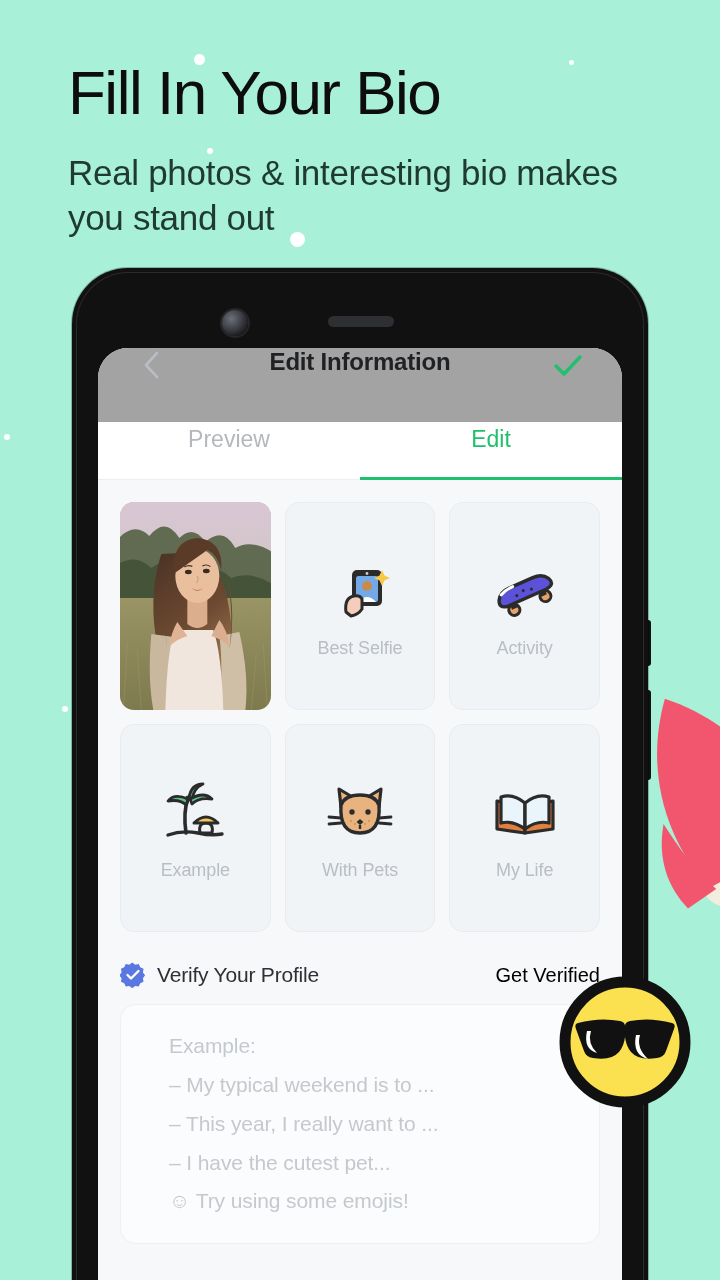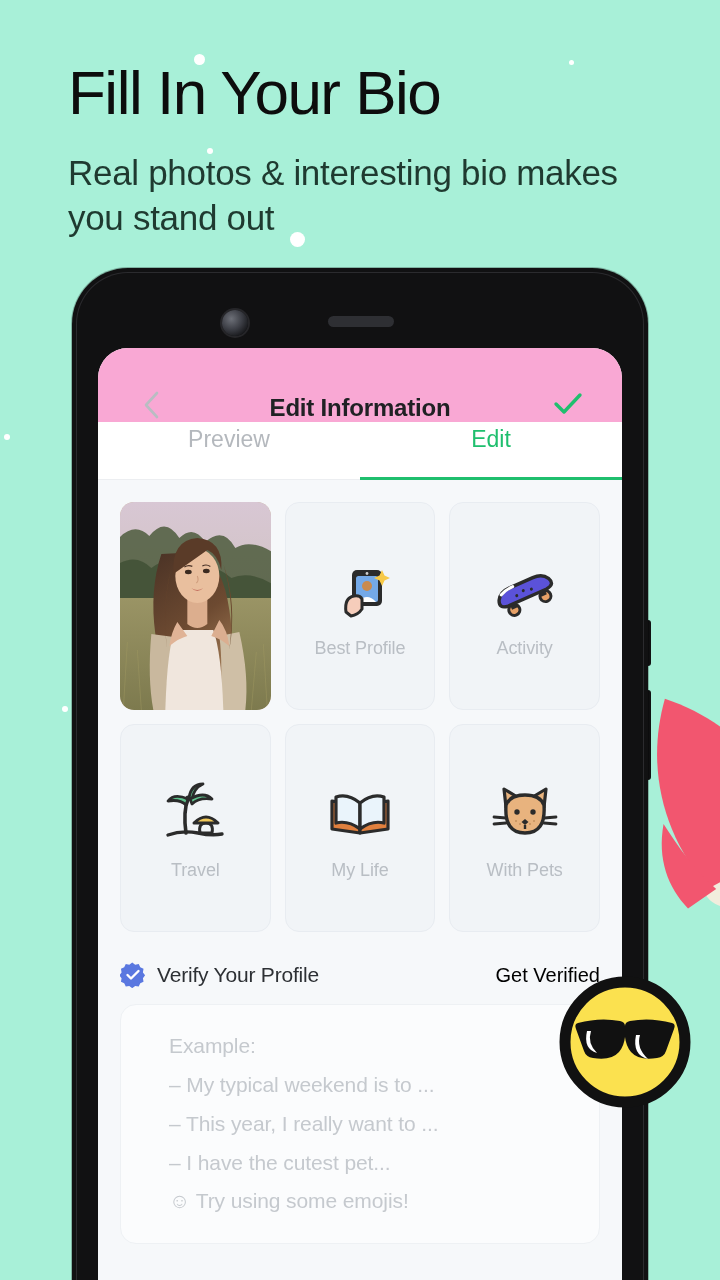--- a/index.html
+++ b/index.html
@@ -126,23 +126,23 @@
     background: #ffffff;
     border-radius: 30px 30px 0 0;
     overflow: hidden;
     z-index: 5;
   }
 
   
   .nav {
     position: relative;
     height: 74px;
-    background: #f9a8d4;
-    display: flex;
-    align-items: flex-end;
+    background: #a3a3a3;
+    display: flex;
+    align-items: flex-start;
     padding: 0 36px;
   }
   .nav-back {
     width: 34px;
     height: 34px;
     display: flex;
     align-items: center;
     justify-content: center;
     cursor: pointer;
   }
@@ -430,21 +430,21 @@
           <svg width="72" height="72" viewBox="0 0 72 72">
             <rect x="28" y="14" width="30" height="36" rx="5" fill="#2b2b2b"></rect>
             <rect x="32" y="20" width="22" height="26" rx="2.5" fill="#74a9e8"></rect>
             <circle cx="43" cy="30" r="5" fill="#c98a4e"></circle>
             <path d="M34 46 q9 -10 18 0 Z" fill="#ffffff"></path>
             <circle cx="43" cy="17.5" r="1.4" fill="#cfcfcf"></circle>
             <path d="M58 14 l2.5 5.5 L66 22 l-5.5 2.5 L58 30 l-2.5 -5.5 L50 22 l5.5 -2.5 Z" fill="#f7c948"></path>
             <path d="M22 56 q-2 -14 8 -16 q6 -1 8 3 l0 10 q-4 6 -11 7 Z" fill="#f6cdbb" stroke="#2b2b2b" stroke-width="3" stroke-linejoin="round"></path>
           </svg>
         </div>
-        <div class="cell-label">Best Profile</div>
+        <div class="cell-label">Best Selfie</div>
       </div>
 
       <div class="cell">
         <div class="cell-icon">
           <svg width="74" height="74" viewBox="0 0 74 74">
             <g transform="rotate(-24 37 37)">
               <circle cx="20" cy="49" r="5.5" fill="#e8a167" stroke="#2b2b2b" stroke-width="3"></circle>
               <circle cx="54" cy="49" r="5.5" fill="#e8a167" stroke="#2b2b2b" stroke-width="3"></circle>
               <rect x="18" y="40" width="6" height="8" fill="#2b2b2b"></rect>
               <rect x="50" y="40" width="6" height="8" fill="#2b2b2b"></rect>
@@ -465,34 +465,21 @@
             <path d="M10 58 q14 -5 30 -2 q14 3 24 1" stroke="#2b2b2b" stroke-width="3.4" fill="none" stroke-linecap="round"></path>
             <path d="M28 56 q-3 -22 2 -34" stroke="#2b2b2b" stroke-width="3.6" fill="none" stroke-linecap="round"></path>
             <path d="M30 22 q-14 -6 -20 2 q12 -2 18 4 Z" fill="#5fc28d" stroke="#2b2b2b" stroke-width="2.8" stroke-linejoin="round"></path>
             <path d="M31 21 q2 -14 14 -14 q-9 4 -11 15 Z" fill="#5fc28d" stroke="#2b2b2b" stroke-width="2.8" stroke-linejoin="round"></path>
             <path d="M32 22 q14 -8 22 0 q-13 -2 -20 5 Z" fill="#5fc28d" stroke="#2b2b2b" stroke-width="2.8" stroke-linejoin="round"></path>
             <circle cx="30" cy="21" r="2.6" fill="#2b2b2b"></circle>
             <path d="M42 56 q-2 -10 6 -10 q8 0 6 10 Z" stroke="#2b2b2b" stroke-width="3" fill="none"></path>
             <path d="M36 46 q12 -12 24 0 Z" fill="#f2c95a" stroke="#2b2b2b" stroke-width="3" stroke-linejoin="round"></path>
           </svg>
         </div>
-        <div class="cell-label">Travel</div>
-      </div>
-
-      <div class="cell">
-        <div class="cell-icon">
-          <svg width="74" height="74" viewBox="0 0 74 74">
-            <path d="M9 24 L9 52 L37 56 L37 28 Z" fill="#e0803e" stroke="#2b2b2b" stroke-width="3.2" stroke-linejoin="round"></path>
-            <path d="M65 24 L65 52 L37 56 L37 28 Z" fill="#e0803e" stroke="#2b2b2b" stroke-width="3.2" stroke-linejoin="round"></path>
-            <path d="M13 20 q12 -4 24 6 L37 52 q-12 -9 -24 -6 Z" fill="#eaf4fb" stroke="#2b2b2b" stroke-width="3.2" stroke-linejoin="round"></path>
-            <path d="M61 20 q-12 -4 -24 6 L37 52 q12 -9 24 -6 Z" fill="#eaf4fb" stroke="#2b2b2b" stroke-width="3.2" stroke-linejoin="round"></path>
-            <path d="M37 26 L37 52" stroke="#2b2b2b" stroke-width="2.4"></path>
-          </svg>
-        </div>
-        <div class="cell-label">My Life</div>
+        <div class="cell-label">Example</div>
       </div>
 
       <div class="cell">
         <div class="cell-icon">
           <svg width="74" height="74" viewBox="0 0 74 74">
             <path d="M18 30 L16 12 L31 21 Z" fill="#e8b37e" stroke="#2b2b2b" stroke-width="3.2" stroke-linejoin="round"></path>
             <path d="M56 30 L58 12 L43 21 Z" fill="#e8b37e" stroke="#2b2b2b" stroke-width="3.2" stroke-linejoin="round"></path>
             <path d="M18 28 q-2 28 19 28 q21 0 19 -28 q-4 -10 -19 -10 q-15 0 -19 10 Z" fill="#e8b37e" stroke="#2b2b2b" stroke-width="3.4" stroke-linejoin="round"></path>
             <circle cx="29" cy="35" r="2.7" fill="#2b2b2b"></circle>
             <circle cx="45" cy="35" r="2.7" fill="#2b2b2b"></circle>
@@ -501,20 +488,33 @@
             <path d="M6 40 l12 1 M6 47 l12 -1 M68 40 l-12 1 M68 47 l-12 -1" stroke="#2b2b2b" stroke-width="2.8" stroke-linecap="round"></path>
             <circle cx="28" cy="44" r="1" fill="#c48f5c"></circle>
             <circle cx="32" cy="47" r="1" fill="#c48f5c"></circle>
             <circle cx="46" cy="44" r="1" fill="#c48f5c"></circle>
             <circle cx="42" cy="47" r="1" fill="#c48f5c"></circle>
           </svg>
         </div>
         <div class="cell-label">With Pets</div>
       </div>
 
+      <div class="cell">
+        <div class="cell-icon">
+          <svg width="74" height="74" viewBox="0 0 74 74">
+            <path d="M9 24 L9 52 L37 56 L37 28 Z" fill="#e0803e" stroke="#2b2b2b" stroke-width="3.2" stroke-linejoin="round"></path>
+            <path d="M65 24 L65 52 L37 56 L37 28 Z" fill="#e0803e" stroke="#2b2b2b" stroke-width="3.2" stroke-linejoin="round"></path>
+            <path d="M13 20 q12 -4 24 6 L37 52 q-12 -9 -24 -6 Z" fill="#eaf4fb" stroke="#2b2b2b" stroke-width="3.2" stroke-linejoin="round"></path>
+            <path d="M61 20 q-12 -4 -24 6 L37 52 q12 -9 24 -6 Z" fill="#eaf4fb" stroke="#2b2b2b" stroke-width="3.2" stroke-linejoin="round"></path>
+            <path d="M37 26 L37 52" stroke="#2b2b2b" stroke-width="2.4"></path>
+          </svg>
+        </div>
+        <div class="cell-label">My Life</div>
+      </div>
+
     </div>
 
     <div class="verify-row">
       <svg class="verify-badge" viewBox="0 0 26 26">
         <path d="M13 0.5 l3 2.2 l3.6 -0.6 l1.6 3.3 l3.3 1.6 l-0.6 3.6 l2.2 3 l-2.2 3 l0.6 3.6 l-3.3 1.6 l-1.6 3.3 l-3.6 -0.6 l-3 2.2 l-3 -2.2 l-3.6 0.6 l-1.6 -3.3 l-3.3 -1.6 l0.6 -3.6 l-2.2 -3 l2.2 -3 l-0.6 -3.6 l3.3 -1.6 l1.6 -3.3 l3.6 0.6 Z" fill="#5a78e0" transform="translate(-0.5,0) scale(0.98)"></path>
         <path d="M7.5 13 L11 16.5 L18.5 9" fill="none" stroke="#ffffff" stroke-width="2.4" stroke-linecap="round" stroke-linejoin="round"></path>
       </svg>
       <div class="verify-text">Verify Your Profile</div>
       <div class="verify-link">Get Verified</div>
     </div>

